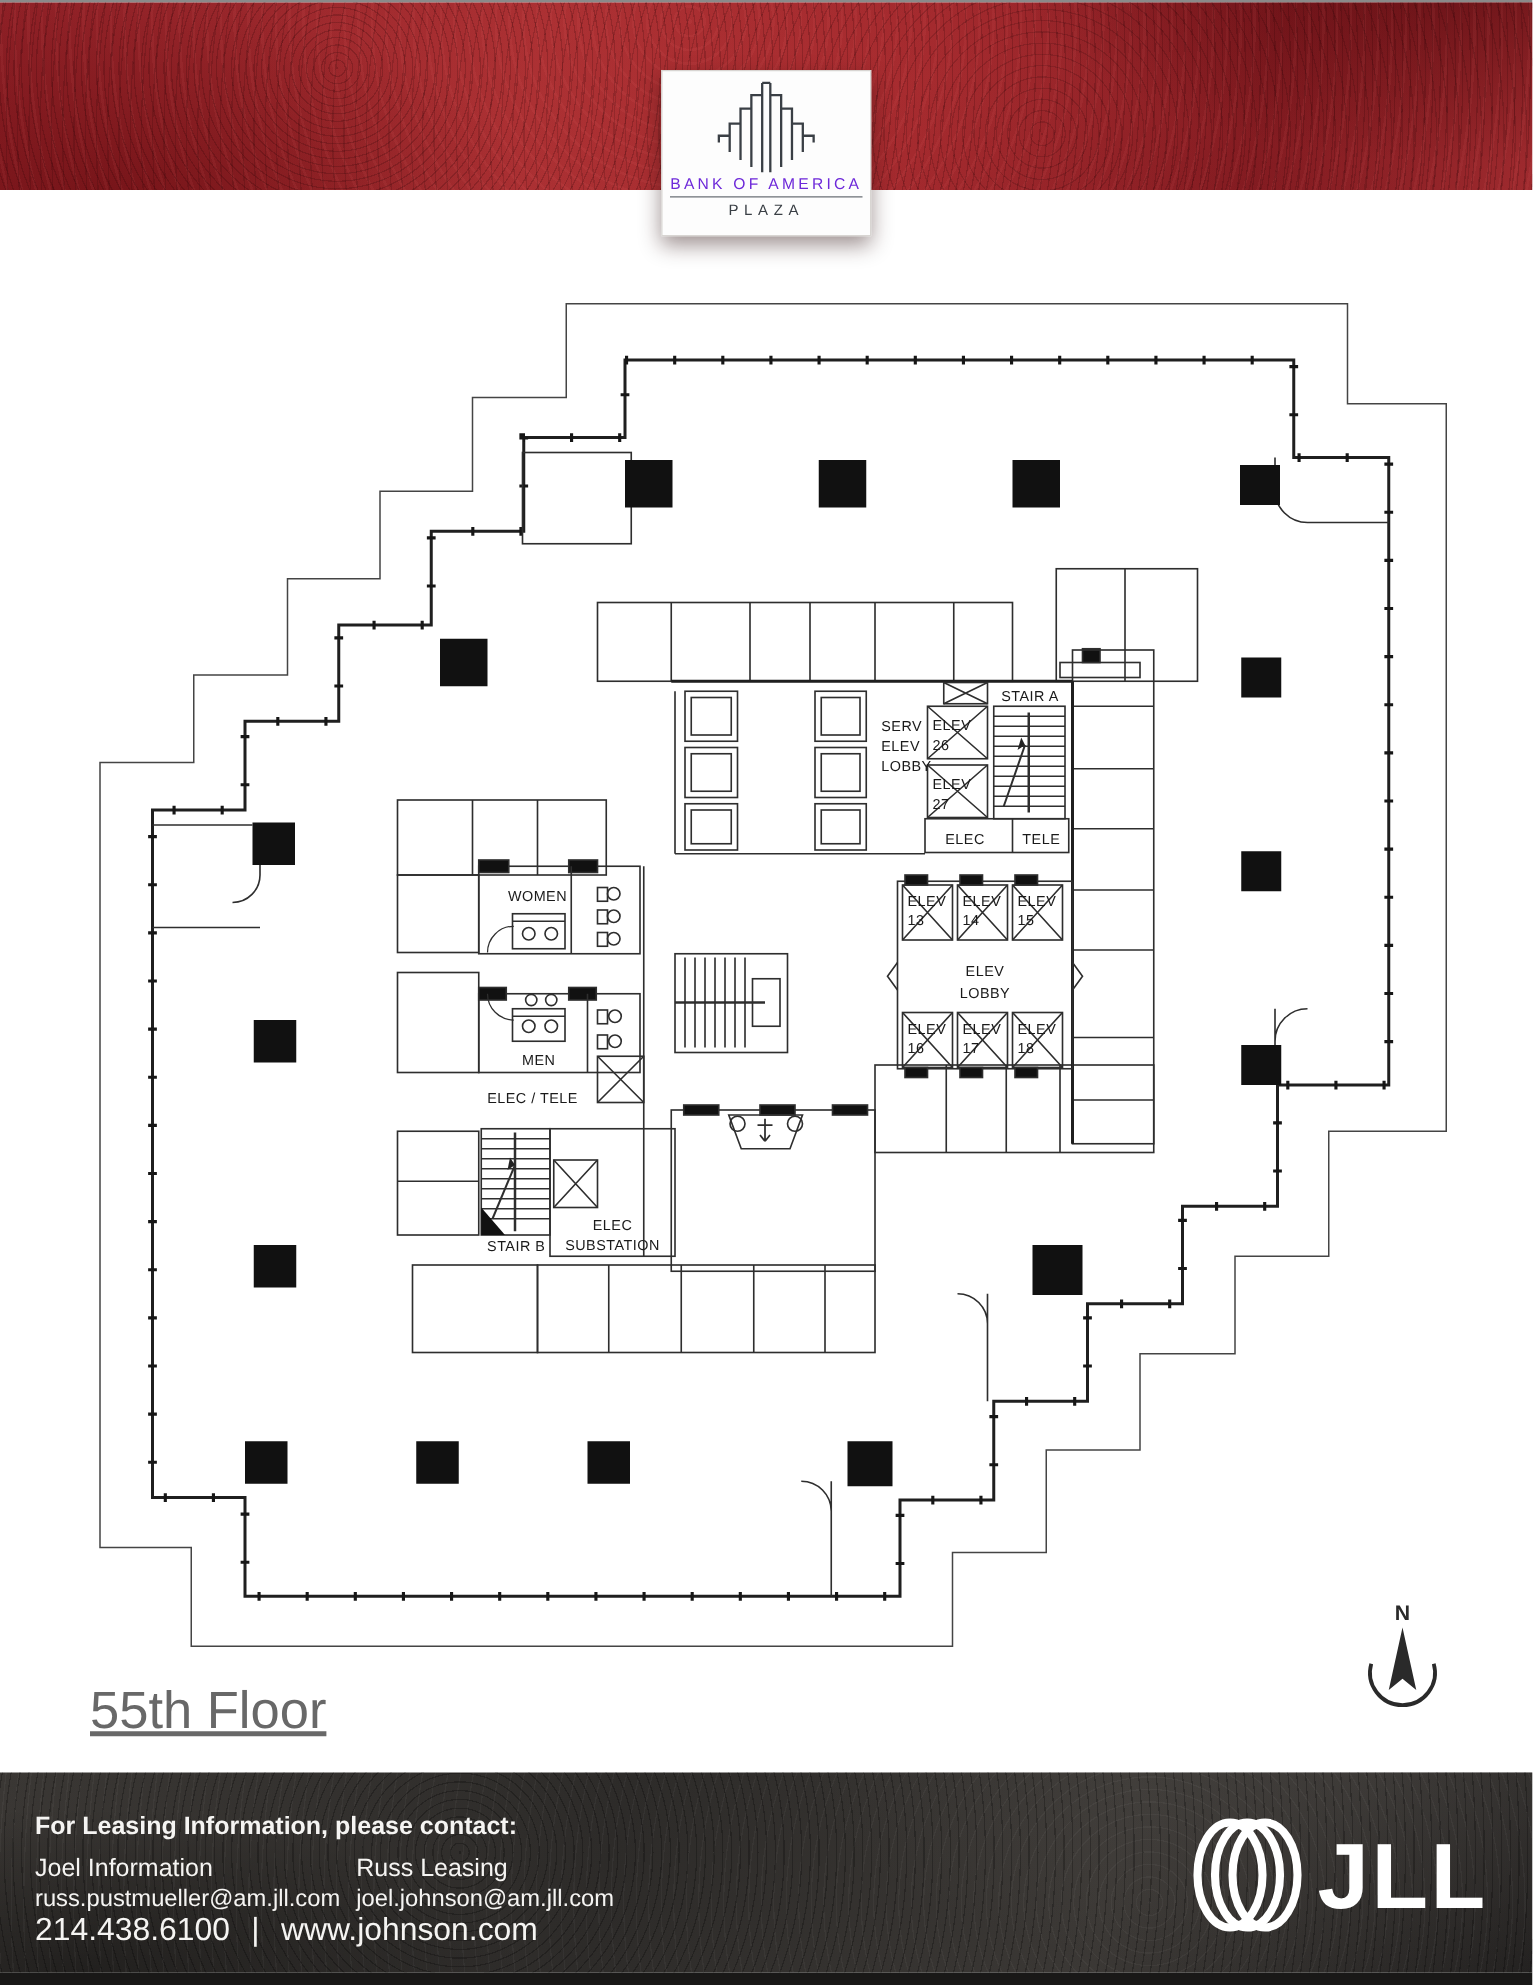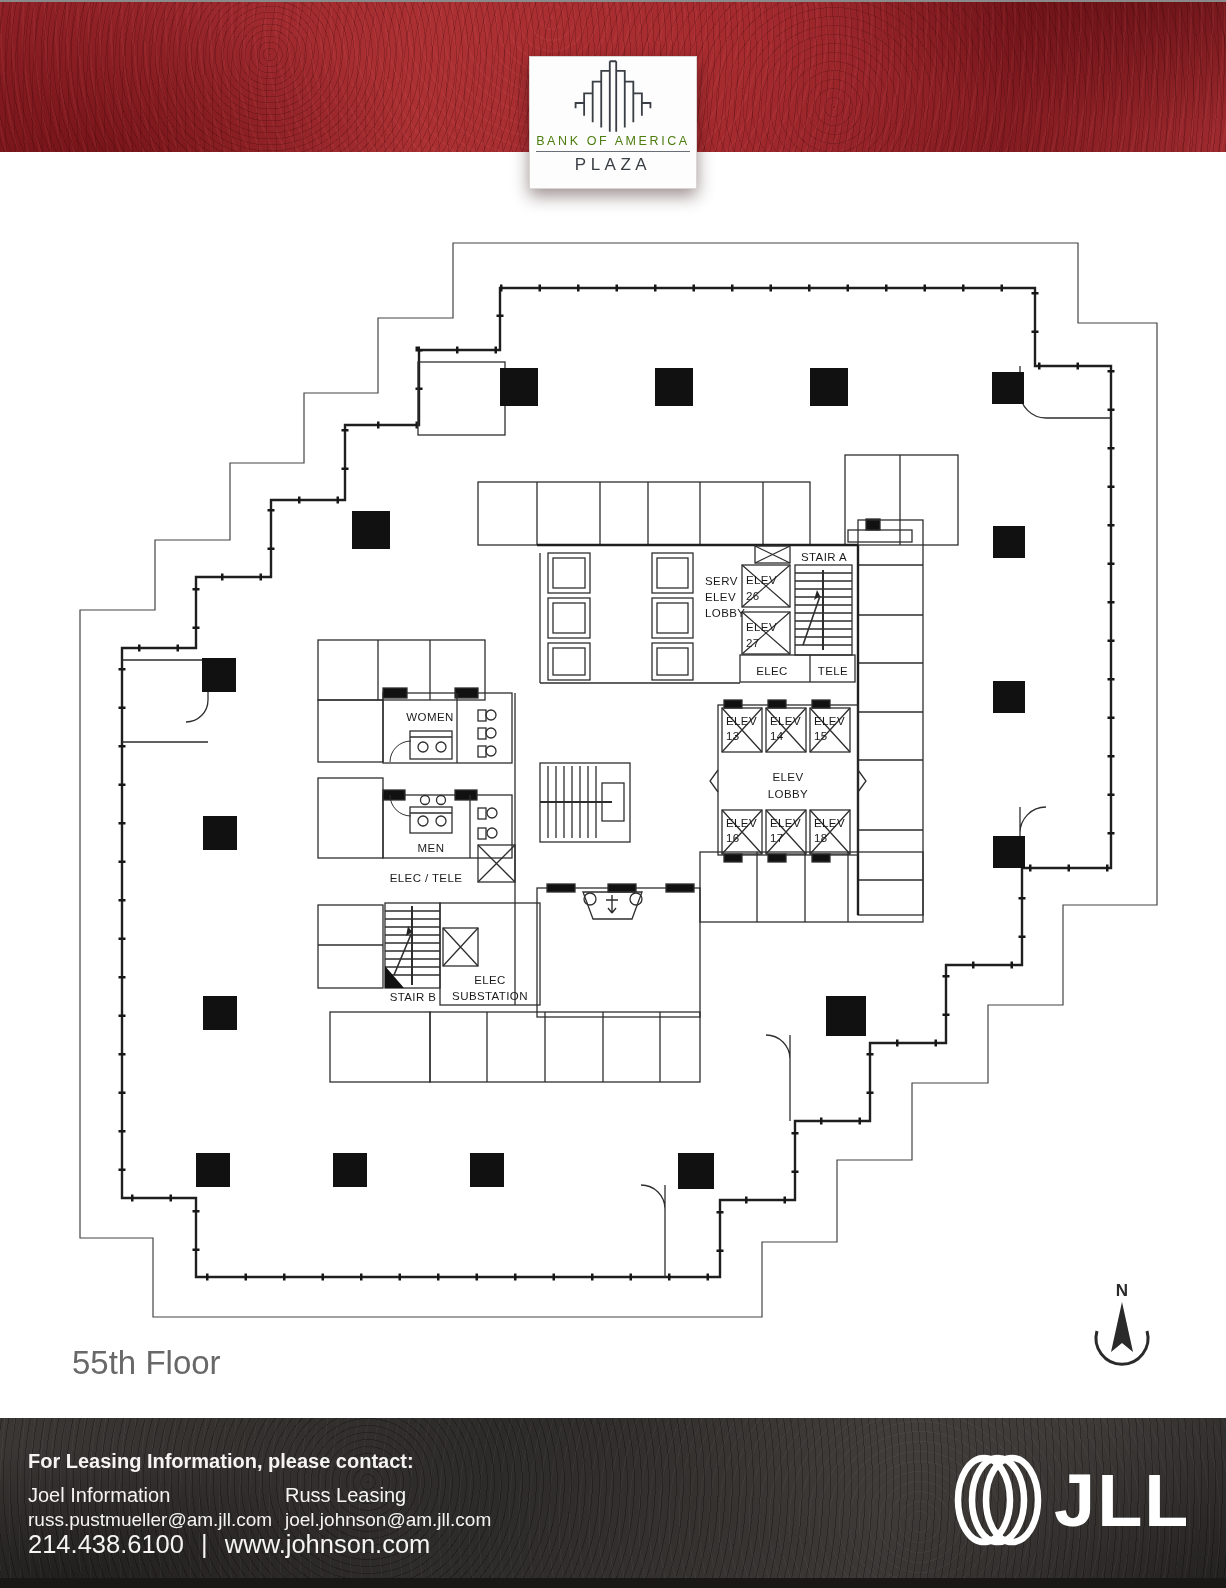--- a/index.html
+++ b/index.html
@@ -11,24 +11,24 @@
       repeating-radial-gradient(circle at 68% 70%, rgba(30,0,3,.16) 0 1px, transparent 1px 9px),
       repeating-radial-gradient(circle at 45% 10%, rgba(255,120,120,.07) 0 2px, transparent 2px 11px),
       radial-gradient(ellipse 500px 260px at 8% 110%, rgba(90,6,10,.55), transparent 65%),
       radial-gradient(ellipse 600px 240px at 96% -10%, rgba(70,4,8,.5), transparent 60%),
       radial-gradient(ellipse 700px 300px at 55% 45%, rgba(200,60,60,.25), transparent 70%),
       linear-gradient(100deg,#8e2026 0%,#a82f32 35%,#9c262b 60%,#7e191f 82%,#9e2a2e 100%);
   }
   .logocard{position:absolute;left:529px;top:56px;width:168px;height:133px;background:#fdfdfd;
     border:1px solid #d8d5d2;box-shadow:0 7px 16px rgba(40,10,10,.45);display:flex;flex-direction:column;
     align-items:center;justify-content:flex-end;padding-bottom:13px;box-sizing:border-box;}
-  .logotitle{font-size:12.5px;letter-spacing:2.6px;color:#4d7c0f;white-space:nowrap;
+  .logotitle{font-size:12.5px;letter-spacing:2.6px;color:#6d28d9;white-space:nowrap;
     border-bottom:1.5px solid #6a6f75;padding-bottom:3px;}
-  .logosub{font-size:17px;letter-spacing:4.5px;color:#3a3f45;margin-top:3px;}
-  .floorlabel{position:absolute;left:72px;top:1344px;font-size:33px;color:#686868;}
+  .logosub{font-size:12px;letter-spacing:4.5px;color:#3a3f45;margin-top:3px;}
+  .floorlabel{position:absolute;left:72px;top:1344px;font-size:42px;color:#686868;text-decoration:underline;}
   .footer{position:absolute;left:0;top:1418px;width:1226px;height:170px;color:#f5f4f2;
     background:
       repeating-radial-gradient(circle at 30% 40%, rgba(0,0,0,.25) 0 1px, transparent 1px 7px),
       repeating-radial-gradient(circle at 75% 65%, rgba(255,255,255,.035) 0 1px, transparent 1px 10px),
       radial-gradient(ellipse 700px 260px at 90% 0%, rgba(90,86,82,.35), transparent 65%),
       radial-gradient(ellipse 600px 220px at 5% 100%, rgba(0,0,0,.4), transparent 60%),
       linear-gradient(104deg,#3a3734 0%,#2d2b29 40%,#3b3835 72%,#232120 100%);
     border-bottom:10px solid #191817;box-sizing:border-box;}
   .f-head{position:absolute;left:28px;top:32px;font-size:20px;font-weight:bold;}
   .f-name{font-size:20px;}

